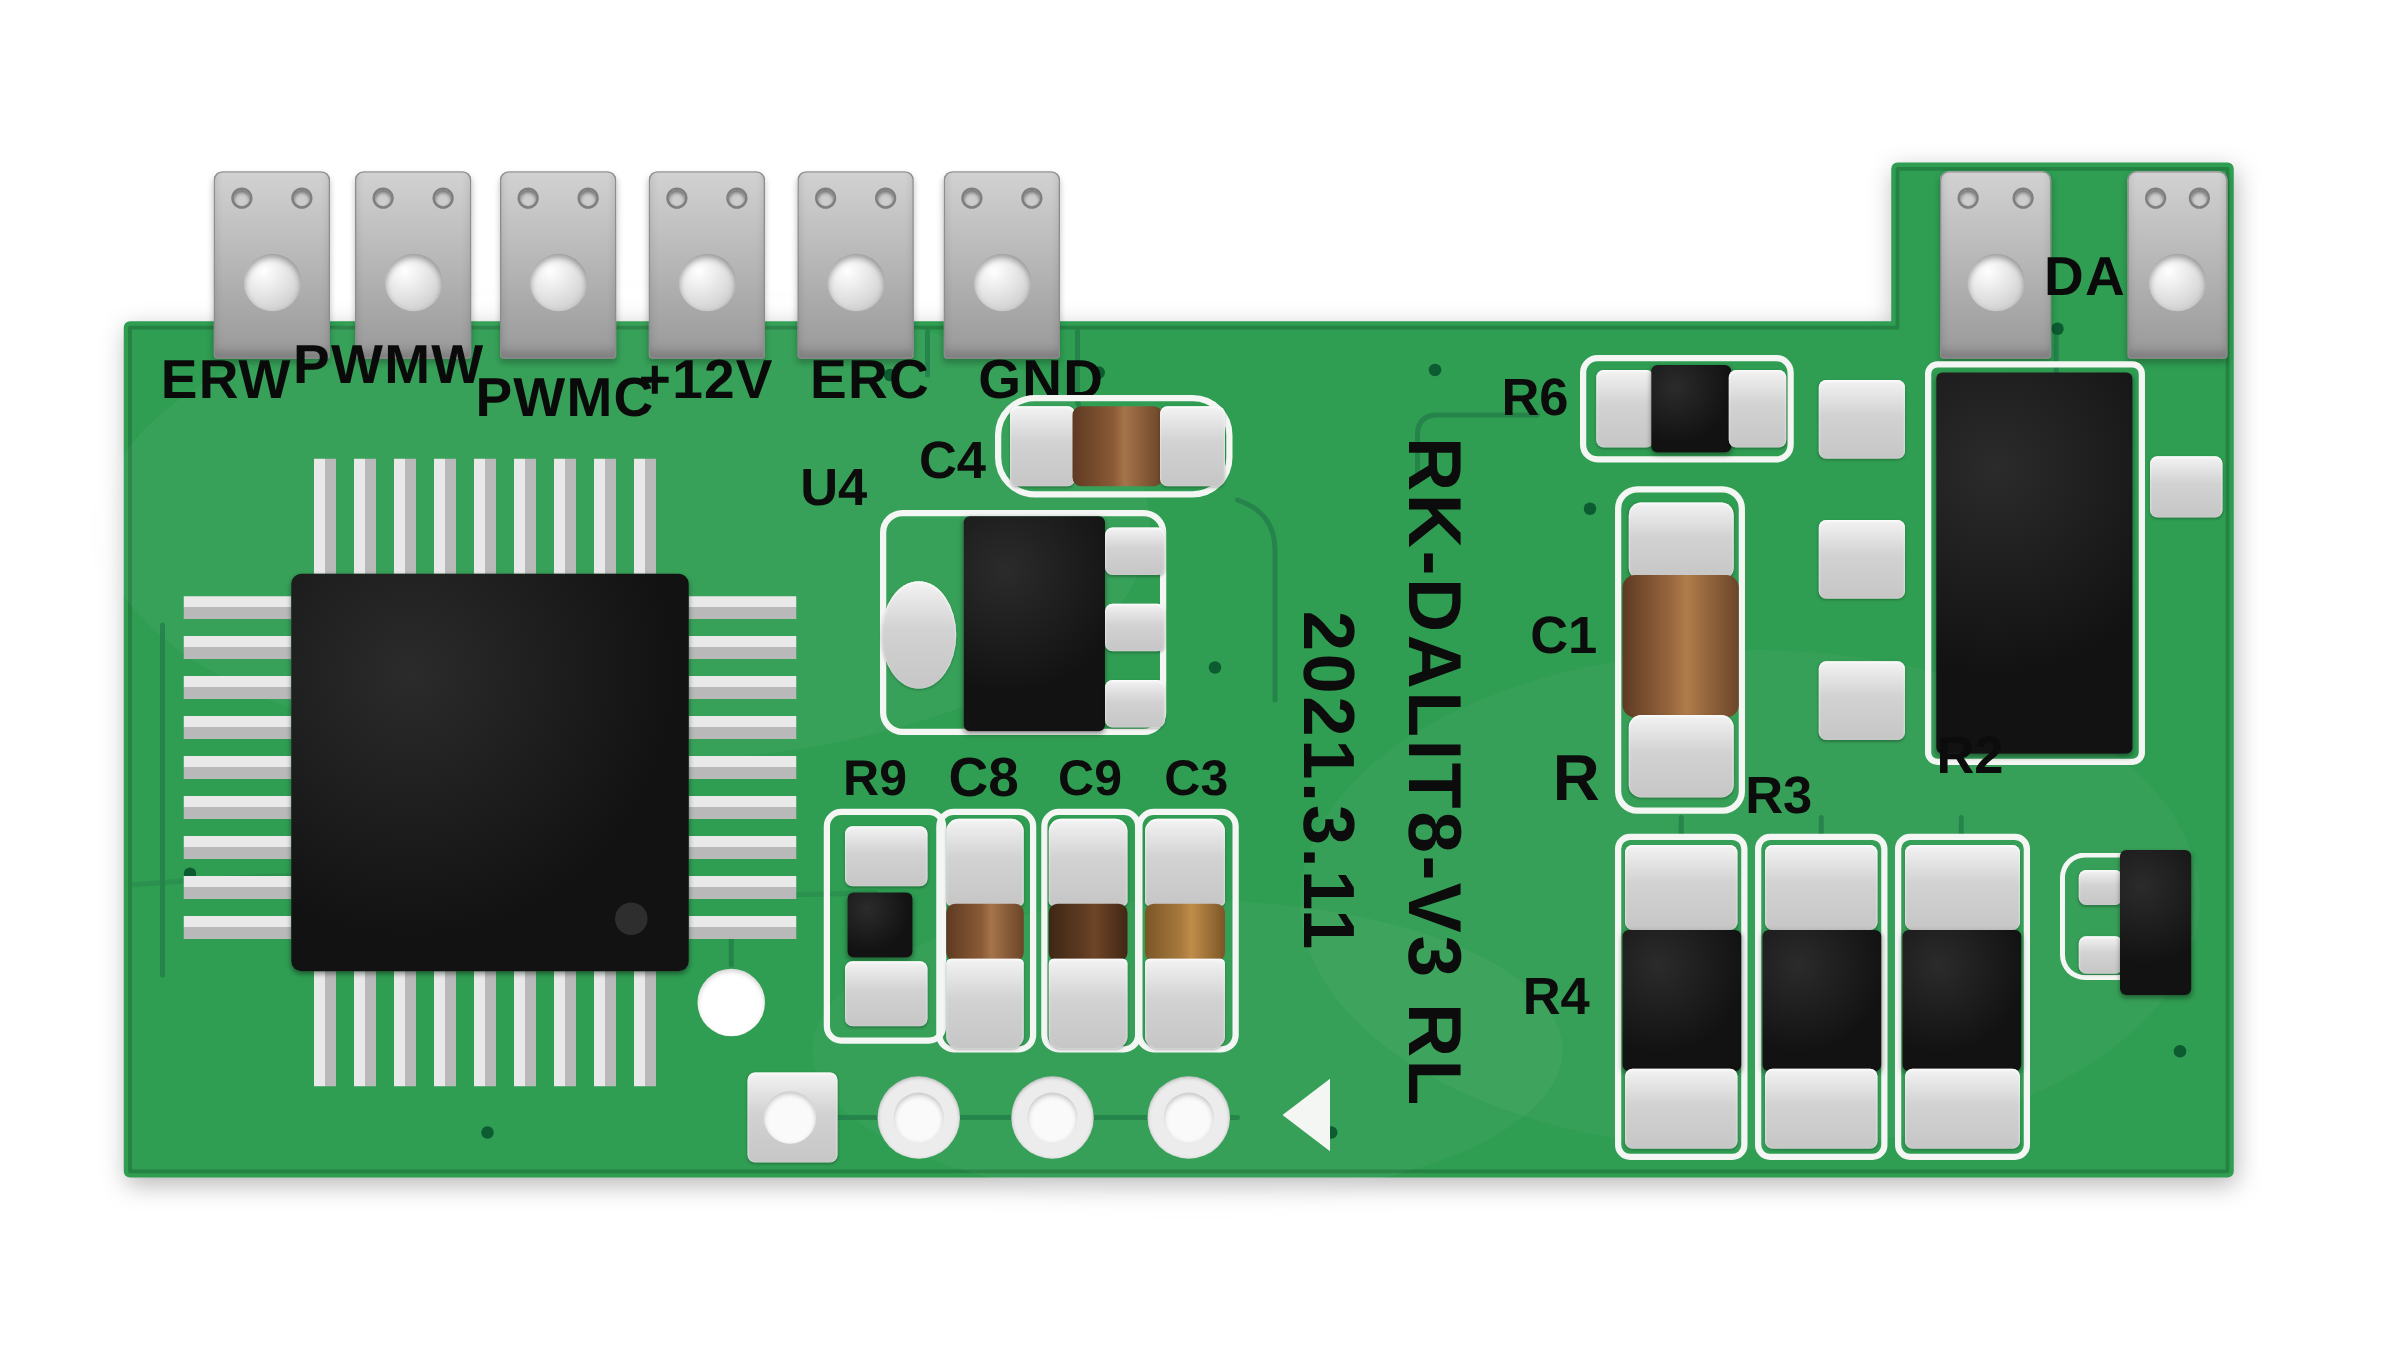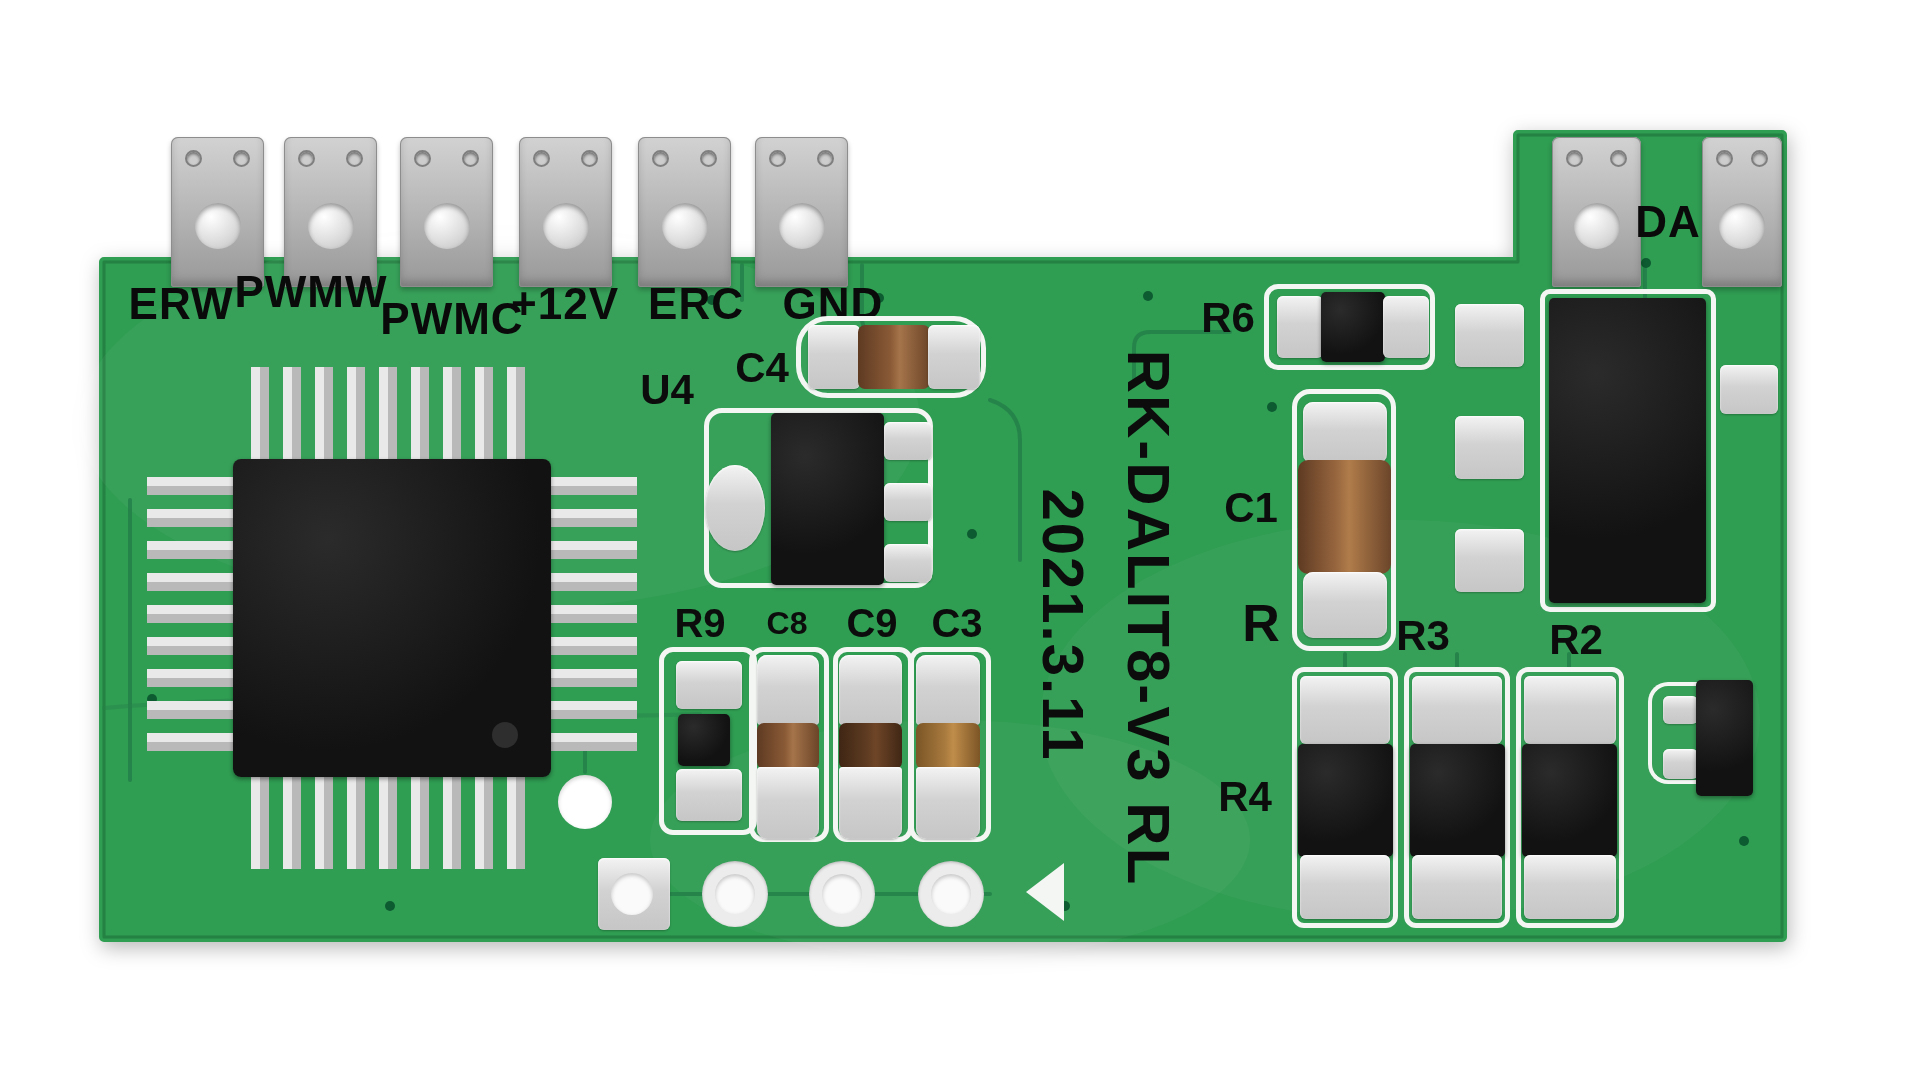--- a/index.html
+++ b/index.html
@@ -165,21 +165,21 @@
   <div class="pad" style="left:884px;top:544px;width:48px;height:38px"></div>
   <div class="ref-label" style="left:667px;top:368px">U4</div>
 
   <div class="silk" style="left:796px;top:316px;width:190px;height:82px;border-radius:32px"></div>
   <div class="pad" style="left:808px;top:325px;width:52px;height:64px"></div>
   <div class="brown" style="left:858px;top:325px;width:72px;height:64px"></div>
   <div class="pad" style="left:928px;top:325px;width:52px;height:64px"></div>
   <div class="ref-label" style="left:762px;top:346px">C4</div>
 
   <div class="ref-label" style="left:700px;top:601px;font-size:40px">R9</div>
-  <div class="ref-label" style="left:787px;top:601px;font-size:32px">C8</div>
+  <div class="ref-label" style="left:787px;top:601px;font-size:44px">C8</div>
   <div class="ref-label" style="left:872px;top:601px;font-size:40px">C9</div>
   <div class="ref-label" style="left:957px;top:601px;font-size:40px">C3</div>
 
   <div class="silk" style="left:659px;top:647px;width:98px;height:188px"></div>
   <div class="pad" style="left:676px;top:661px;width:66px;height:48px"></div>
   <div class="black" style="left:678px;top:714px;width:52px;height:52px"></div>
   <div class="pad" style="left:676px;top:769px;width:66px;height:52px"></div>
 
   <div class="silk" style="left:749px;top:647px;width:80px;height:195px"></div>
   <div class="pad" style="left:757px;top:655px;width:62px;height:70px;border-radius:10px 10px 4px 4px"></div>
@@ -223,21 +223,21 @@
   <div class="pad" style="left:1720px;top:365px;width:58px;height:49px"></div>
 
   <div class="ref-label" style="left:1251px;top:486px">C1</div>
   <div class="silk" style="left:1292px;top:389px;width:104px;height:262px;border-radius:18px"></div>
   <div class="pad" style="left:1303px;top:402px;width:84px;height:62px;border-radius:10px"></div>
   <div class="brown" style="left:1298px;top:460px;width:93px;height:114px;border-radius:10px;background:linear-gradient(90deg,#5e3a22,#96653e 40%,#b07c4a 55%,#6b452a)"></div>
   <div class="pad" style="left:1303px;top:572px;width:84px;height:66px;border-radius:10px"></div>
 
   <div class="ref-label" style="left:1261px;top:601px;font-size:52px">R</div>
   <div class="ref-label" style="left:1423px;top:614px">R3</div>
-  <div class="ref-label" style="left:1576px;top:618px">R2</div>
+  <div class="ref-label" style="left:1576px;top:582px">R2</div>
   <div class="ref-label" style="left:1245px;top:775px">R4</div>
 
   <div class="silk" style="left:1292px;top:667px;width:106px;height:261px;border-radius:12px"></div>
   <div class="pad" style="left:1300px;top:676px;width:90px;height:68px"></div>
   <div class="black" style="left:1298px;top:744px;width:95px;height:113px"></div>
   <div class="pad" style="left:1300px;top:855px;width:90px;height:64px"></div>
 
   <div class="silk" style="left:1404px;top:667px;width:106px;height:261px;border-radius:12px"></div>
   <div class="pad" style="left:1412px;top:676px;width:90px;height:68px"></div>
   <div class="black" style="left:1410px;top:744px;width:95px;height:113px"></div>

